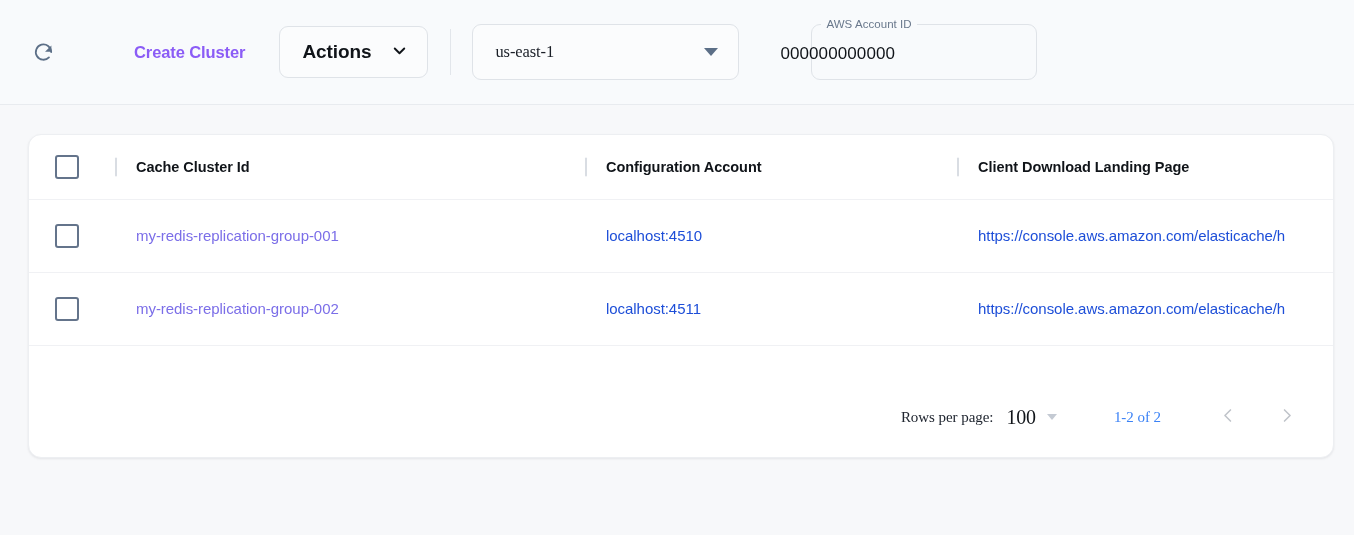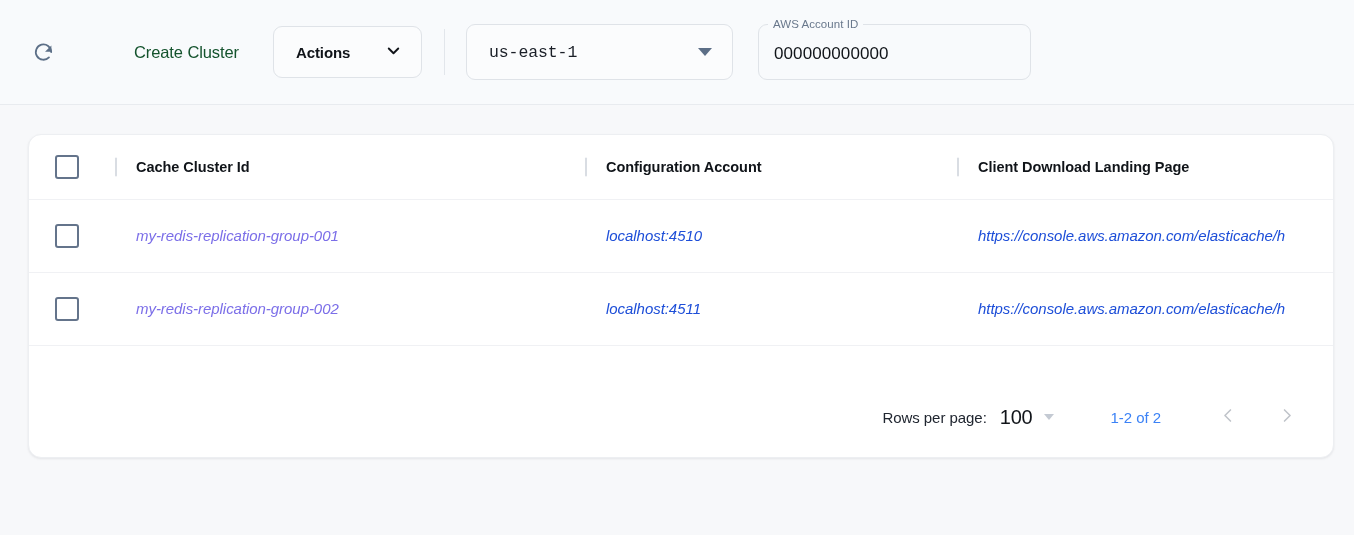--- a/index.html
+++ b/index.html
@@ -60,22 +60,22 @@
     border: none;
     background: transparent;
     cursor: pointer;
     border-radius: 50%;
     padding: 0;
   }
   .refresh-btn svg { display: block; }
 
   .create-cluster {
     font-size: 16.5px;
-    font-weight: 400;
-    color: #14532d;
+    font-weight: 700;
+    color: #8b5cf6;
     margin-left: 76px;
     white-space: nowrap;
     cursor: pointer;
     background: transparent;
     border: none;
     font-family: inherit;
     letter-spacing: -0.1px;
   }
 
   .actions-btn {
@@ -87,21 +87,21 @@
     border-radius: 9px;
     background: #fbfcfd;
     display: flex;
     align-items: center;
     justify-content: space-between;
     gap: 16px;
     cursor: pointer;
     font-family: inherit;
   }
   .actions-label {
-    font-size: 15px;
+    font-size: 19px;
     font-weight: 700;
     color: #101419;
     letter-spacing: -0.1px;
   }
 
   .vert-sep {
     width: 1px;
     height: 46px;
     background: #e2e6eb;
     margin: 0 21px 0 22px;
@@ -112,21 +112,21 @@
     height: 56px;
     width: 267px;
     border: 1px solid #dfe3e8;
     border-radius: 9px;
     background: #fbfcfd;
     display: flex;
     align-items: center;
     justify-content: space-between;
     padding: 0 20px 0 22px;
     cursor: pointer;
-    font-family: Liberation Mono, monospace;
+    font-family: Liberation Serif, serif;
   }
   .region-value {
     font-size: 16.5px;
     color: #1a1f27;
     letter-spacing: -0.1px;
   }
   .caret-down {
     width: 0; height: 0;
     border-left: 7px solid transparent;
     border-right: 7px solid transparent;
@@ -141,20 +141,21 @@
     position: relative;
   }
   .account-field fieldset {
     position: absolute;
     inset: -5px 0 0 0;
     border: 1px solid #dfe3e8;
     border-radius: 9px;
     padding: 0 9px;
     pointer-events: none;
     background: transparent;
+    margin-left: 47px;
   }
   .account-field legend {
     font-size: 11.5px;
     color: #69788c;
     padding: 0 5px;
     line-height: 11px;
     letter-spacing: 0.05px;
   }
   .account-input {
     position: absolute;
@@ -252,21 +253,21 @@
     width: 24px;
     height: 24px;
     border: 2px solid #64748b;
     border-radius: 3px;
     background: #ffffff;
     cursor: pointer;
     flex: 0 0 auto;
     display: block;
   }
 
-  table.grid tbody td { height: 73px; font-style: italic; }
+  table.grid tbody td { height: 73px; }
 
   .cluster-link {
     color: #7b6ee8;
     font-size: 15px;
     text-decoration: none;
     padding-left: 21px;
     display: inline-block;
     letter-spacing: -0.05px;
     cursor: pointer;
   }
@@ -281,20 +282,21 @@
 
   
   .pagination {
     height: 80px;
     flex: 0 0 auto;
     display: flex;
     align-items: center;
     justify-content: flex-end;
     padding-right: 28px;
     gap: 0;
+    font-family: Liberation Serif, serif;
   }
 
   .rpp-label {
     font-size: 15px;
     color: #202630;
     letter-spacing: -0.05px;
   }
 
   .rpp-select {
     display: flex;

